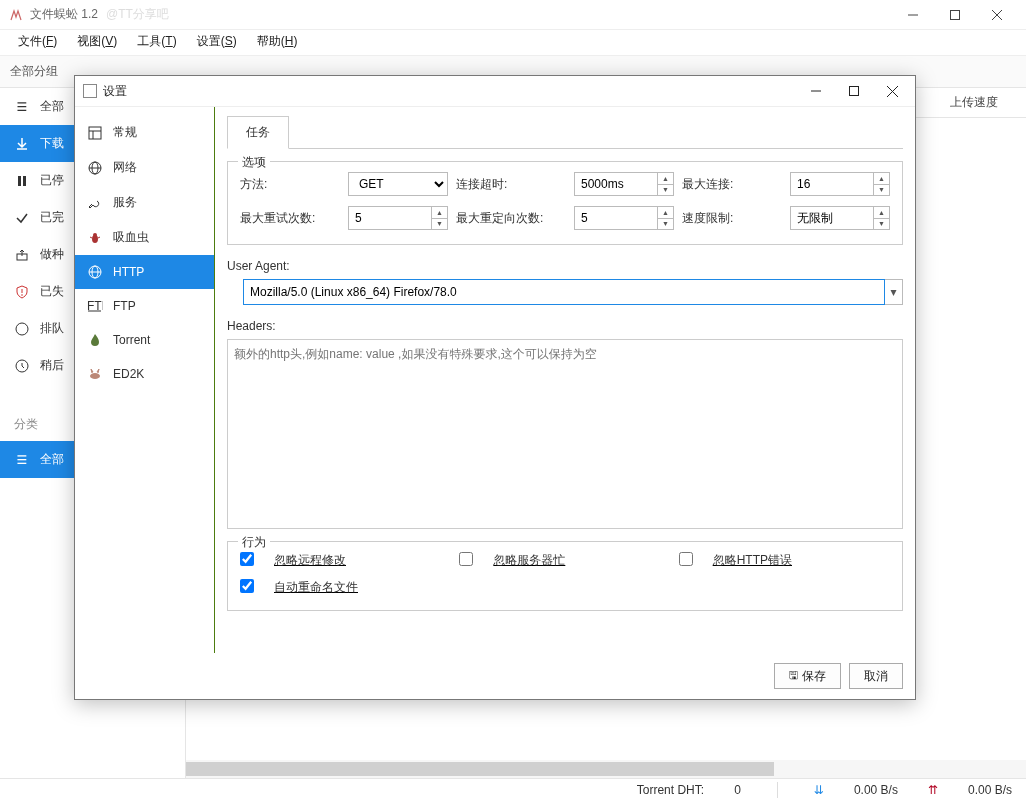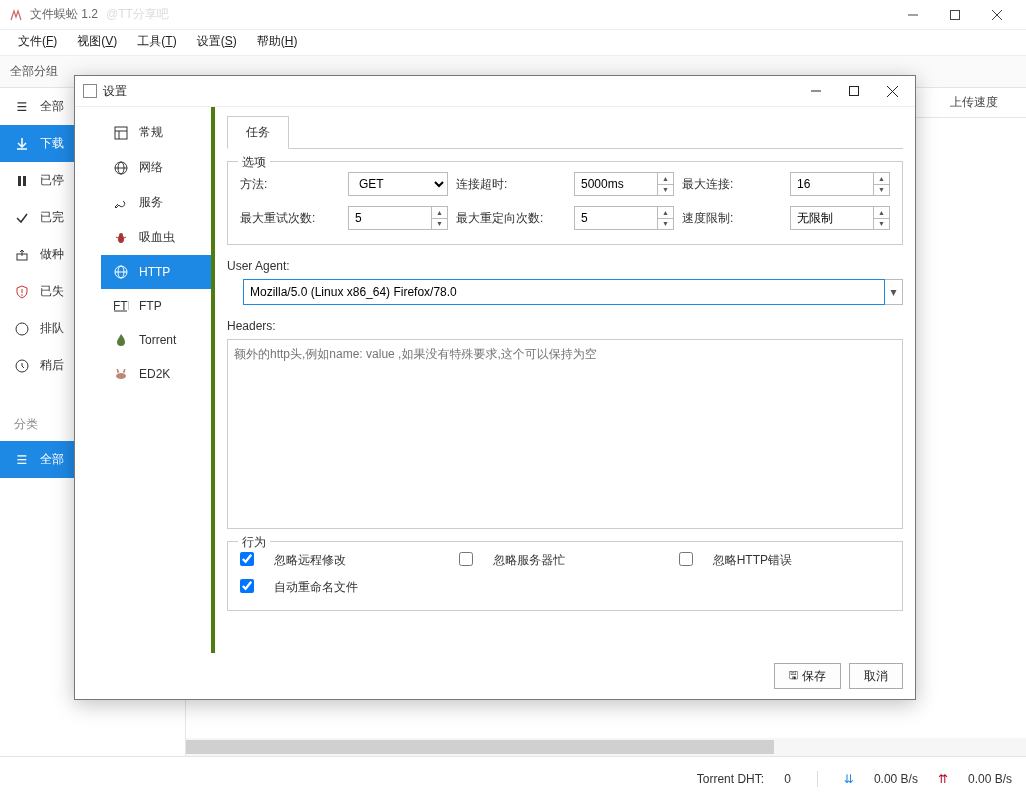--- a/index.html
+++ b/index.html
@@ -27,35 +27,35 @@
 .sidebar-main .sb-item.active2 { background: #1e88e5; color: #fff; }
 .sidebar-main .sb-item .sb-icon { width: 16px; height: 16px; display: flex; align-items: center; justify-content: center; }
 .sidebar-main .section-label { padding: 8px 14px; color: #888; margin-top: 24px; }
 
 .content-area { flex: 1; display: flex; flex-direction: column; position: relative; }
 .table-header { height: 30px; border-bottom: 1px solid #e5e5e5; display: flex; align-items: center; justify-content: flex-end; padding-right: 20px; color: #444; }
 .table-header .col { padding: 0 8px; }
 .hscroll-area { position: absolute; bottom: 0; left: 186px; right: 0; height: 18px; background: #f6f6f6; }
 .hscroll-thumb { position: absolute; left: 0; top: 2px; height: 14px; width: 70%; background: #d0d0d0; }
 
-.statusbar { height: 44px; border-top: 1px solid #e5e5e5; display: flex; align-items: center; justify-content: flex-end; padding: 0 14px; gap: 20px; color: #333; background: #fff; }
+.statusbar { height: 22px; border-top: 1px solid #e5e5e5; display: flex; align-items: center; justify-content: flex-end; padding: 0 14px; gap: 30px; color: #333; background: #fff; }
 .statusbar .divider { width: 1px; height: 16px; background: #ddd; margin: 0 6px; }
 .statusbar .down-arrow { color: #1e88e5; }
 .statusbar .up-arrow { color: #b00020; }
 
 
 .dialog { position: absolute; left: 74px; top: 75px; width: 842px; height: 625px; background: #fff; border: 1px solid #777; box-shadow: 0 4px 20px rgba(0,0,0,0.25); display: flex; flex-direction: column; }
 .dialog-titlebar { height: 30px; display: flex; align-items: center; padding: 0 4px 0 8px; }
 .dialog-titlebar .d-icon { width: 14px; height: 14px; margin-right: 6px; border: 1px solid #888; }
 .dialog-titlebar .d-title { color: #222; }
 .dialog-titlebar .d-controls { margin-left: auto; display: flex; }
 .dialog-titlebar .d-btn { width: 38px; height: 28px; display: flex; align-items: center; justify-content: center; color: #222; }
 
 .dialog-body { flex: 1; display: flex; border-top: 1px solid #eee; }
-.dlg-sidebar { width: 156px; border-right: 4px solid #4d7c0f; padding-top: 8px; margin-left: 26px; }
+.dlg-sidebar { width: 156px; border-right: 1px solid #4d7c0f; padding-top: 8px; }
 .dlg-sidebar .ds-item { display: flex; align-items: center; gap: 10px; padding: 9px 12px; color: #333; }
 .dlg-sidebar .ds-item.active { background: #1e88e5; color: #ffffff; }
 .dlg-sidebar .ds-icon { width: 16px; height: 16px; display: flex; align-items: center; justify-content: center; }
 
 .dlg-content { flex: 1; display: flex; flex-direction: column; padding: 8px 12px 12px 12px; }
 .tabs { display: flex; border-bottom: 1px solid #ccc; }
 .tab { padding: 7px 18px; border: 1px solid transparent; position: relative; top: 1px; color: #333; }
 .tab.active { border: 1px solid #ccc; border-bottom: 1px solid #fff; background: #fff; }
 
 .fieldset { border: 1px solid #ccc; margin-top: 12px; padding: 10px 12px 14px 12px; position: relative; }
@@ -388,21 +388,21 @@
 
       <div class="section-label-inline">User Agent:</div>
       <div class="ua-row">
         <input type="text" value="Mozilla/5.0 (Linux x86_64) Firefox/78.0" style="">
         <div class="dd">▾</div>
       </div>
 
       <div class="section-label-inline">Headers:</div>
       <textarea placeholder="额外的http头,例如name: value ,如果没有特殊要求,这个可以保持为空" style=""></textarea>
 
-      <div class="fieldset" style="">
+      <div class="fieldset" style="text-decoration:underline;">
         <span class="legend">行为</span>
         <div class="behavior-grid">
           <label class="checkbox-row">
               <input type="checkbox" checked="" style="">
               <span>忽略远程修改</span>
             </label>
           <label class="checkbox-row">
               <input type="checkbox" style="">
               <span>忽略服务器忙</span>
             </label>

